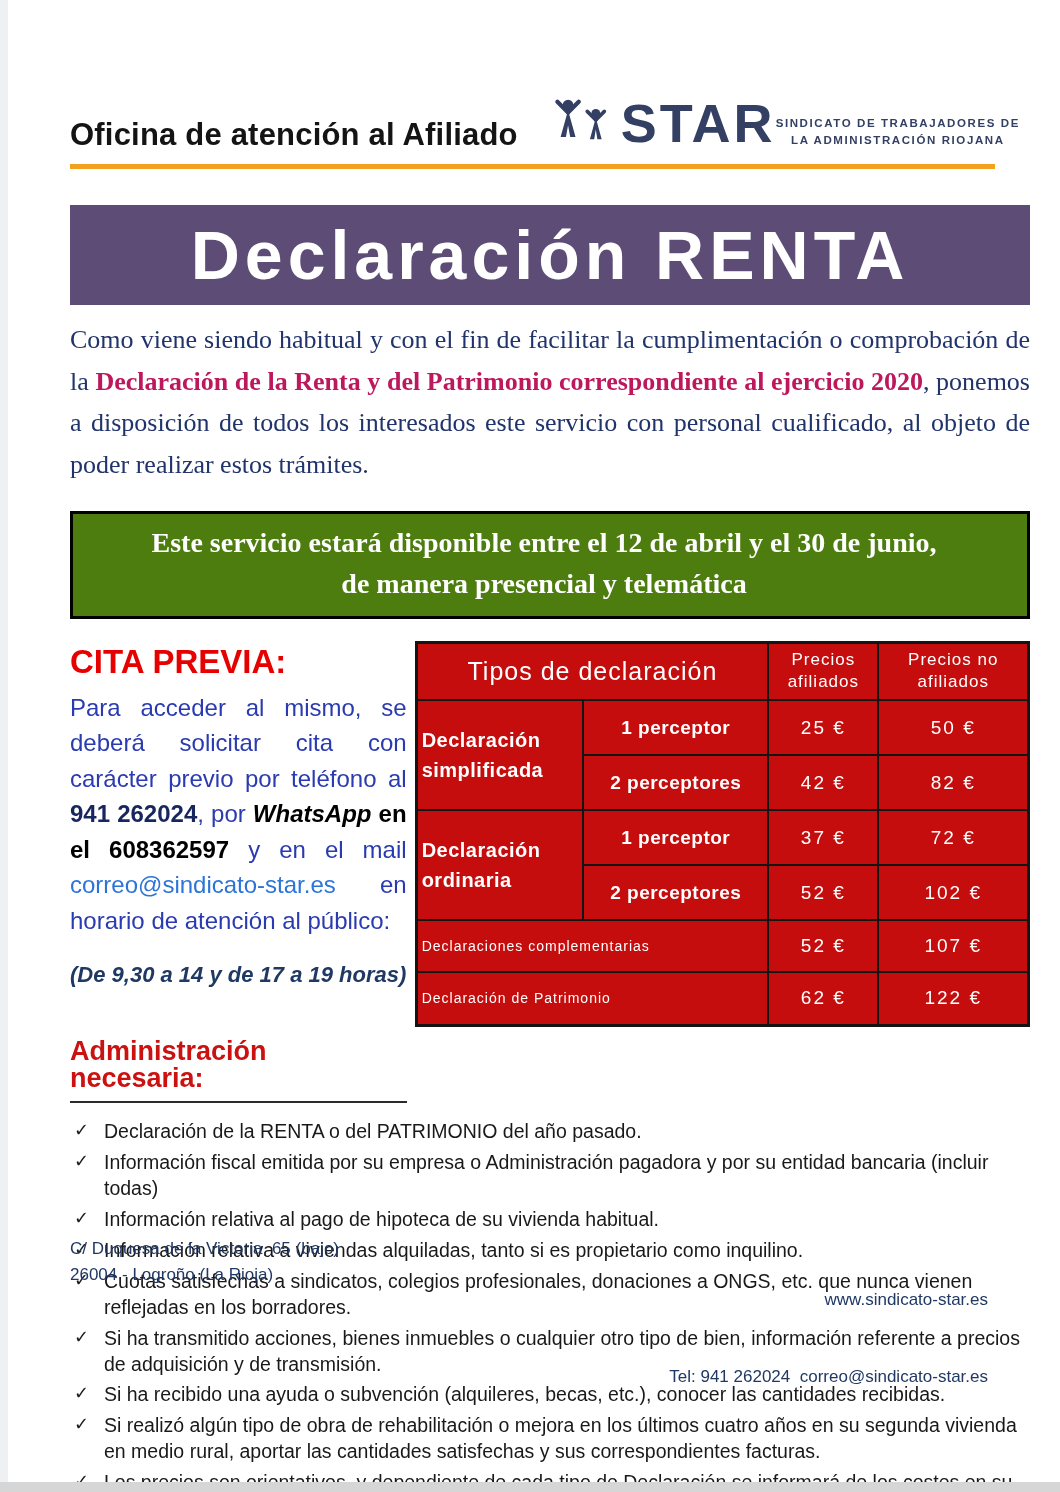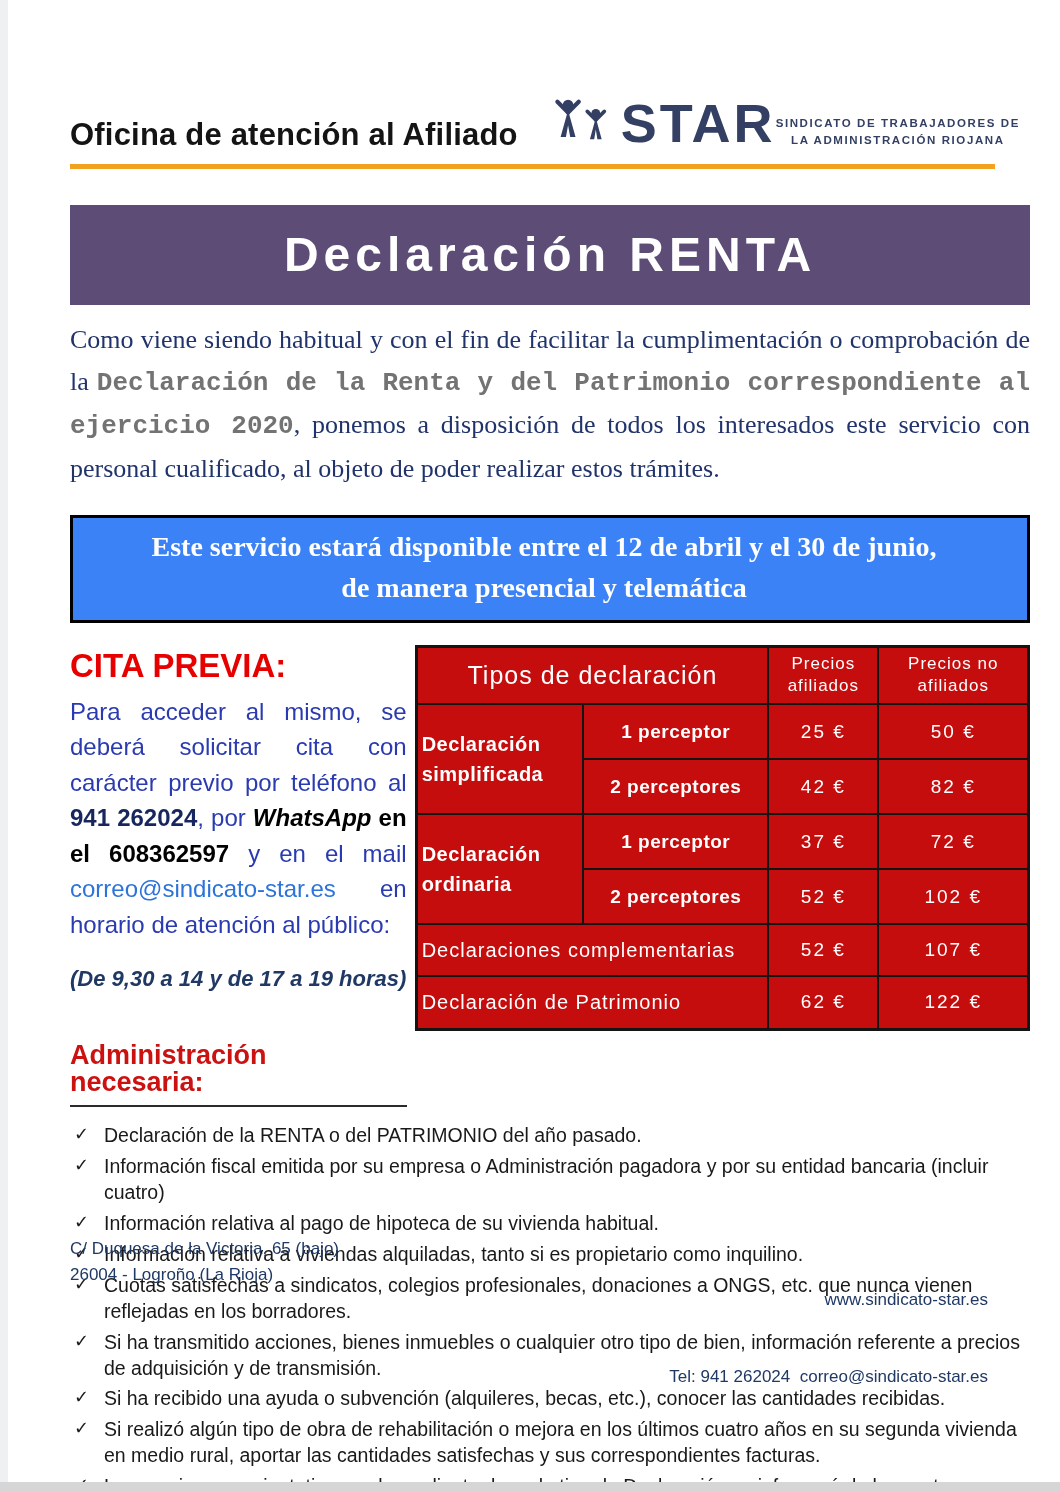--- a/index.html
+++ b/index.html
@@ -14,28 +14,28 @@
   .doc-title{font-size:31px;font-weight:700;color:#141414;letter-spacing:.2px;margin:0;line-height:1;}
   .logo-block{display:flex;flex-direction:row;align-items:center;margin-right:10px;}
   .logo-top{display:flex;align-items:center;gap:6px;}
   .logo-star-text{font-size:54px;font-weight:800;color:#333f63;letter-spacing:3px;line-height:1;}
   .logo-sub{margin-top:18px;text-align:center;color:#333f63;font-weight:700;font-size:11.5px;letter-spacing:1.6px;line-height:1.45;}
 
   .orange-rule{margin-top:14px;width:925px;height:5px;background:#f2a21e;}
 
   
   .purple-banner{margin-top:36px;height:100px;background:#5d4c75;display:flex;align-items:center;justify-content:center;}
-  .purple-banner span{color:#ffffff;font-weight:700;font-size:48px;letter-spacing:5px;line-height:1;}
+  .purple-banner span{color:#ffffff;font-weight:700;font-size:68px;letter-spacing:5px;line-height:1;}
 
   
   .intro{margin-top:14px;font-family:"Liberation Serif",serif;color:#20336b;font-size:26px;line-height:1.6;text-align:justify;}
-  .intro b{color:#737373;font-family:Liberation Mono, monospace;}
-
-  
-  .navy-banner{margin-top:10px;background:#3b82f6;border:3px solid #000;color:#fff;
+  .intro b{color:#be185d;}
+
+  
+  .navy-banner{margin-top:10px;background:#4d7c0f;border:3px solid #000;color:#fff;
                font-family:"Liberation Serif",serif;font-weight:700;font-size:28px;
                text-align:center;padding:9px 16px 11px 4px;line-height:1.45;}
 
   
   .section-row{display:flex;margin-top:22px;align-items:flex-start;}
   .left-col{width:362px;box-sizing:border-box;padding-right:8px;}
   .cita-heading{color:#e60000;font-weight:700;font-size:33px;line-height:1;margin:4px 0 0 0;}
   .cita-para{margin-top:12px;font-size:24px;line-height:1.48;text-align:justify;color:#2a3ab0;}
   .cita-para .phone{font-weight:700;color:#17265e;}
   .cita-para .wa{font-weight:700;font-style:italic;color:#000;}
@@ -47,21 +47,21 @@
 
   
   .price-table{border-collapse:collapse;width:647px;table-layout:fixed;background:#c50d0d;color:#fff;}
   .price-table td,.price-table th{border:2px solid #141414;padding:2px 4px;box-sizing:border-box;}
   .price-table{border:3px solid #141414;}
   .th-tipos{font-size:25px;font-weight:400;letter-spacing:1px;text-align:center;}
   .th-small{font-size:17px;font-weight:400;letter-spacing:1px;text-align:center;line-height:1.3;}
   .cell-group{font-weight:700;font-size:20px;text-align:left;padding-left:10px;line-height:1.5;letter-spacing:.5px;}
   .cell-sub{font-weight:700;font-size:19px;text-align:center;letter-spacing:.5px;}
   .cell-price{font-size:19px;text-align:center;letter-spacing:2px;}
-  .cell-span{font-weight:400;font-size:20px;text-align:left;padding-left:10px;letter-spacing:1px;line-height:1.35;}
+  .cell-span{font-weight:400;font-size:14px;text-align:left;padding-left:10px;letter-spacing:1px;line-height:1.35;}
 
   
   .checklist{list-style:none;margin:16px 0 0 0;padding:0;}
   .checklist li{display:flex;font-size:19.5px;color:#191919;line-height:1.33;margin-bottom:5px;}
   .checklist .check{flex:0 0 30px;padding-left:4px;font-size:18px;color:#1a1a1a;}
   .checklist .item-text{flex:1;padding-right:6px;}
 
   
   .footer{position:absolute;left:70px;right:72px;bottom:52px;display:flex;justify-content:space-between;
           color:#1f3864;font-size:17px;line-height:1.5;}
@@ -175,21 +175,21 @@
         </table>
     </div>
 
     <ul class="checklist">
       <li>
           <span class="check">✓</span>
           <span class="item-text">Declaración de la RENTA o del PATRIMONIO del año pasado.</span>
         </li>
       <li>
           <span class="check">✓</span>
-          <span class="item-text">Información fiscal emitida por su empresa o Administración pagadora y por su entidad bancaria (incluir cuatro)</span>
+          <span class="item-text">Información fiscal emitida por su empresa o Administración pagadora y por su entidad bancaria (incluir todas)</span>
         </li>
       <li>
           <span class="check">✓</span>
           <span class="item-text">Información relativa al pago de hipoteca de su vivienda habitual.</span>
         </li>
       <li>
           <span class="check">✓</span>
           <span class="item-text">Información relativa a viviendas alquiladas, tanto si es propietario como inquilino.</span>
         </li>
       <li>

